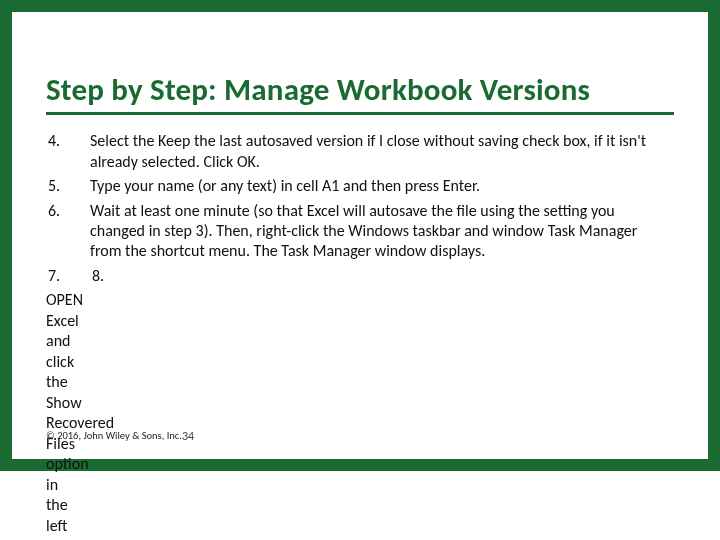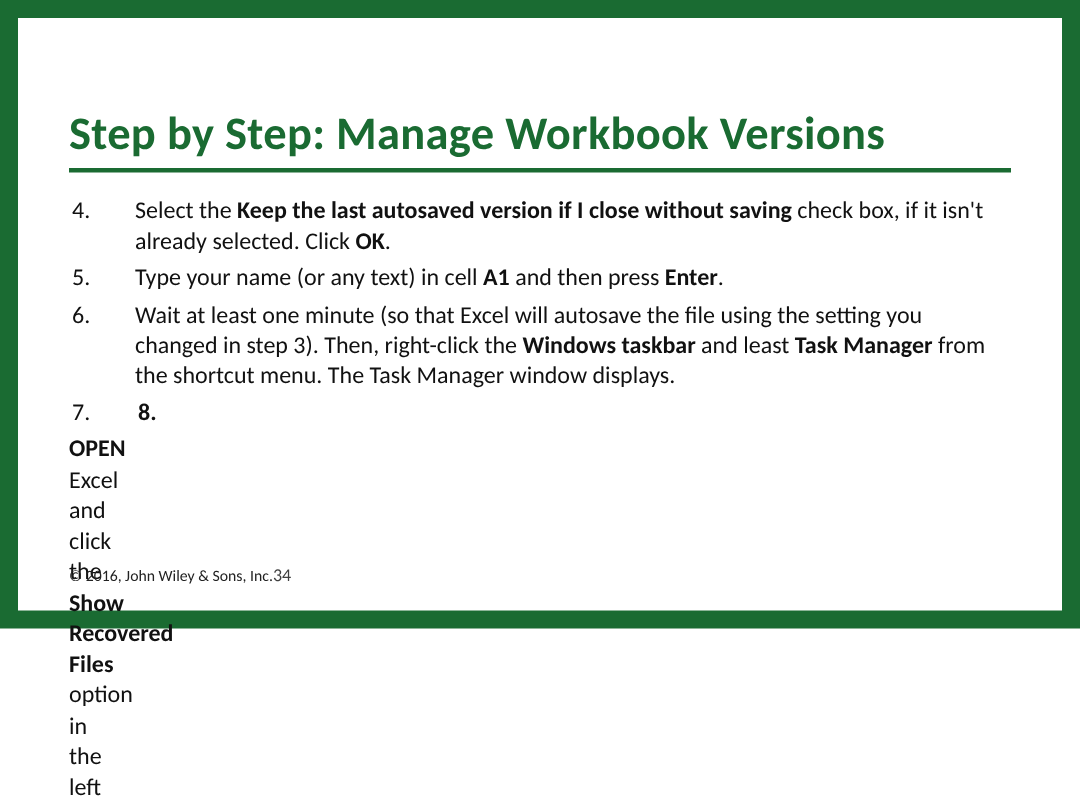--- a/index.html
+++ b/index.html
@@ -6,21 +6,21 @@
     margin: 0;
     padding: 0;
     width: 720px;
     height: 540px;
     font-family: "Segoe UI", "Calibri", Arial, sans-serif;
     background: #fff;
   }
   .slide {
     box-sizing: border-box;
     width: 720px;
-    height: 419px;
+    height: 471px;
     border: 12px solid #1a6b32;
     position: relative;
     background: #fff;
   }
   .inner {
     position: absolute;
     top: 0;
     left: 0;
     right: 0;
     bottom: 0;
@@ -46,21 +46,21 @@
     row-gap: 4px;
     font-size: 16px;
     line-height: 1.28;
     color: #111;
   }
   .num {
     text-align: left;
     padding-left: 2px;
   }
   .num.bold, .body .b, .body b {
-    font-weight: 700;
+    font-weight: 400;
   }
   .body {
     padding-right: 6px;
   }
   .footer {
     position: absolute;
     left: 34px;
     right: 34px;
     bottom: 16px;
     display: flex;
@@ -90,21 +90,21 @@
 
     <h1 class="title">Step by Step: Manage Workbook Versions</h1>
     <div class="rule"></div>
 
     <div class="steps" id="steps">
         <div class="num">4.</div>
         <div class="body"><span>Select the </span><b>Keep the last autosaved version if I close without saving</b><span> check box, if it isn't already selected. Click </span><b>OK</b><span>.</span></div>
         <div class="num">5.</div>
         <div class="body"><span>Type your name (or any text) in cell </span><b>A1</b><span> and then press </span><b>Enter</b><span>.</span></div>
         <div class="num">6.</div>
-        <div class="body"><span>Wait at least one minute (so that Excel will autosave the file using the setting you changed in step 3). Then, right-click the </span><b>Windows taskbar</b><span> and least </span><b>Task Manager</b><span> from the shortcut menu. The Task Manager window displays.</span></div>
+        <div class="body"><span>Wait at least one minute (so that Excel will autosave the file using the setting you changed in step 3). Then, right-click the </span><b>Windows taskbar</b><span> and window </span><b>Task Manager</b><span> from the shortcut menu. The Task Manager window displays.</span></div>
         <div class="num">7.</div>
         <div class="num bold">8.</div>
         <div class="body"><b>OPEN</b><span> Excel and click the </span><b>Show Recovered Files</b><span> option in the left pane. (If you don't see this option, you probably didn't wait long enough in step 6—select Blank workbook and repeat steps 5-5.) Excel opens a blank workbook and displays the Document Recovery task pane.</span></div>
       </div>
 
   </div>
 
   <div class="footer">
     <span class="copy">© 2016, John Wiley &amp; Sons, Inc.</span>
     <span class="page">34</span>

